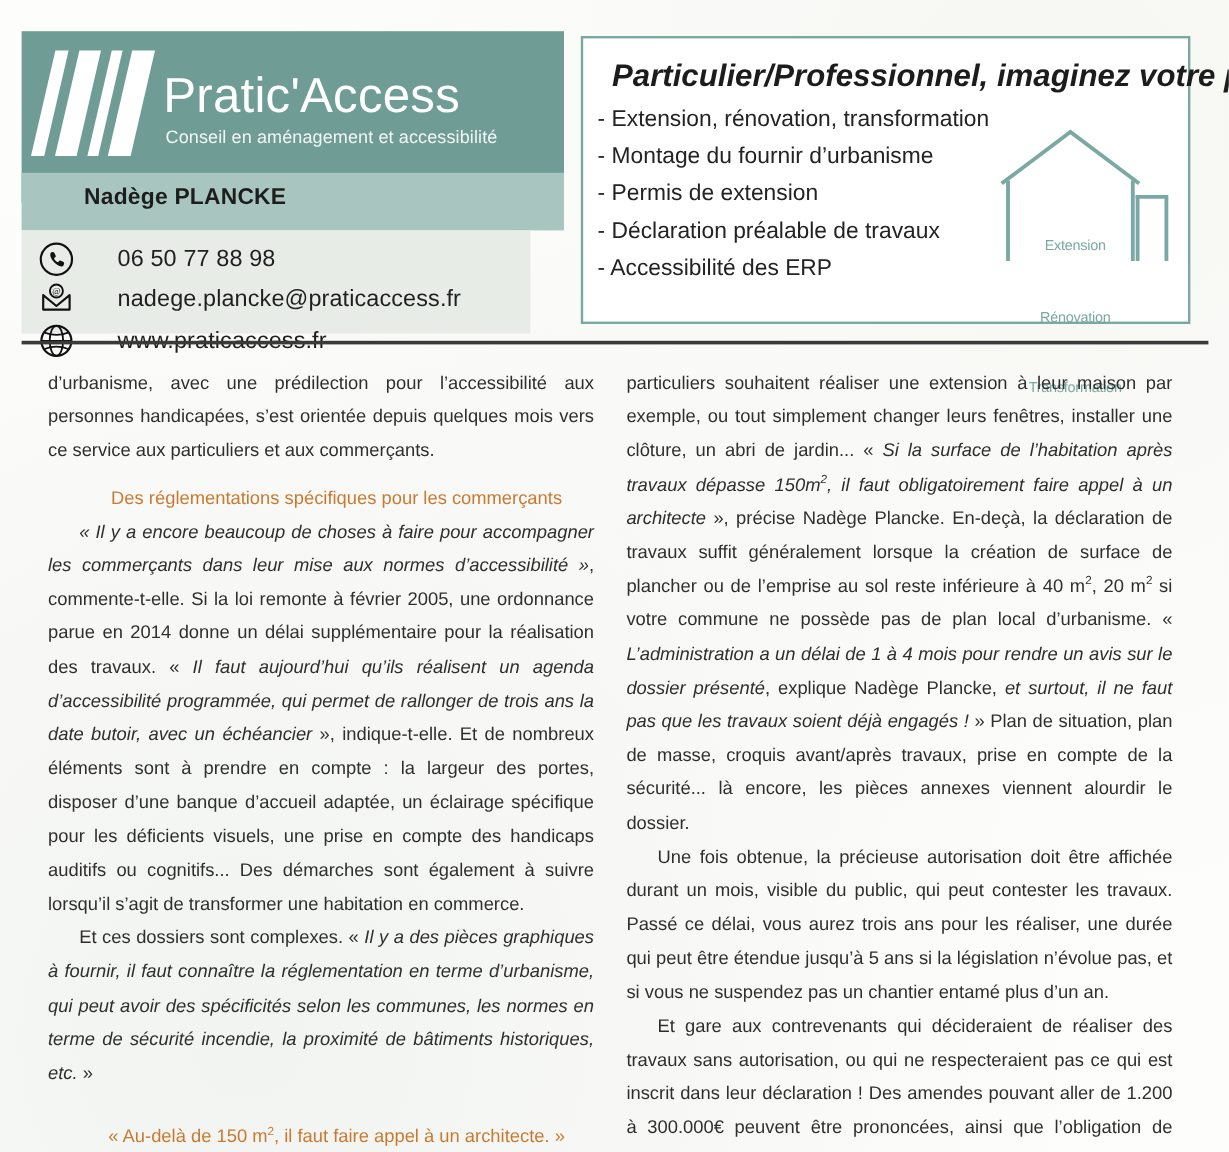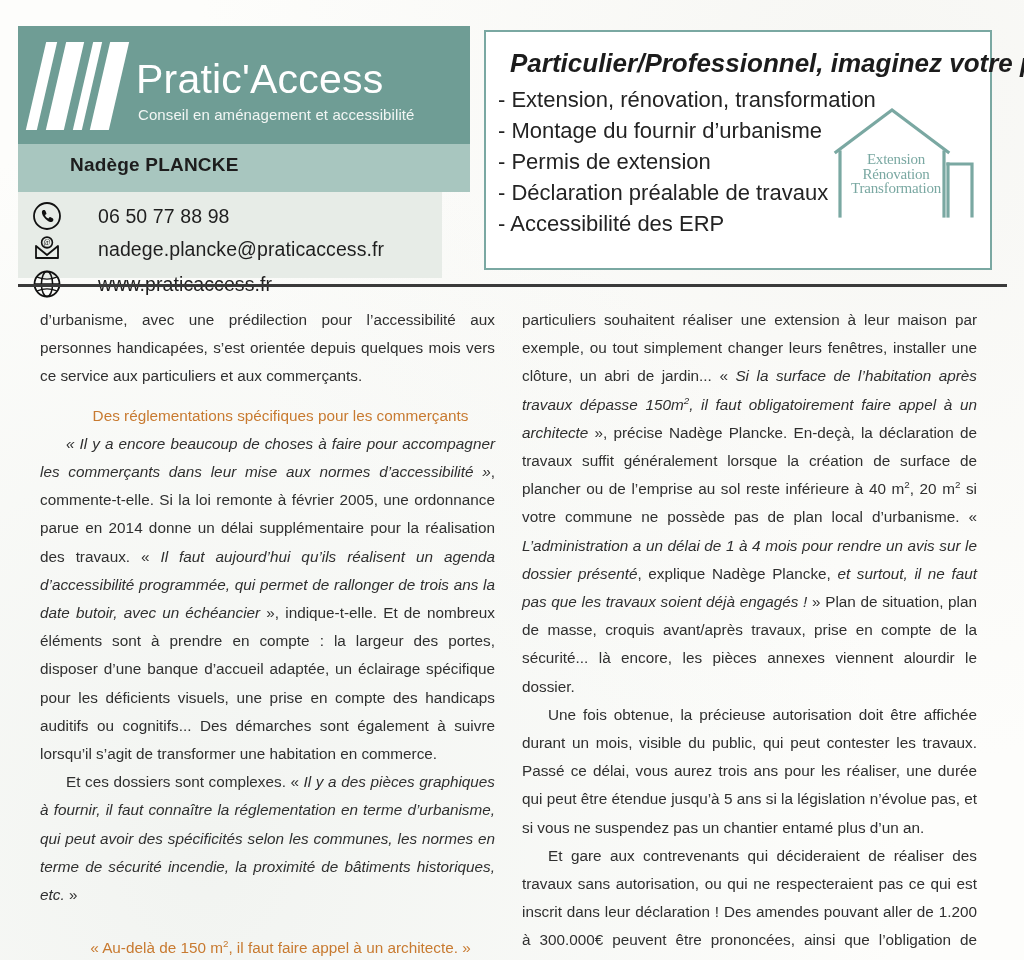--- a/index.html
+++ b/index.html
@@ -160,46 +160,47 @@
   }
   .ad-list {
     position: absolute;
     left: 12px;
     top: 52px;
     margin: 0;
     padding: 0;
     list-style: none;
   }
   .ad-list li {
-    font-size: 22px;
+    font-size: 19px;
     color: #232323;
     line-height: 31px;
     white-space: nowrap;
   }
 
   .house {
     position: absolute;
     right: 14px;
     top: 72px;
     width: 146px;
     height: 128px;
   }
   .house-labels {
     position: absolute;
     left: 14px;
     top: 48px;
     width: 104px;
     text-align: center;
   }
   .house-labels div {
-    font-size: 15px;
+    font-size: 12px;
     line-height: 14.5px;
     color: #7aa8a2;
-    font-family: Liberation Serif, serif;
+    font-family: Liberation Sans, sans-serif;
     letter-spacing: -0.2px;
+    margin-top: 45px;
   }
 
   .rule {
     position: absolute;
     left: 18px;
     top: 284px;
     width: 989px;
     height: 3px;
     background: #3a3a3a;
   }

